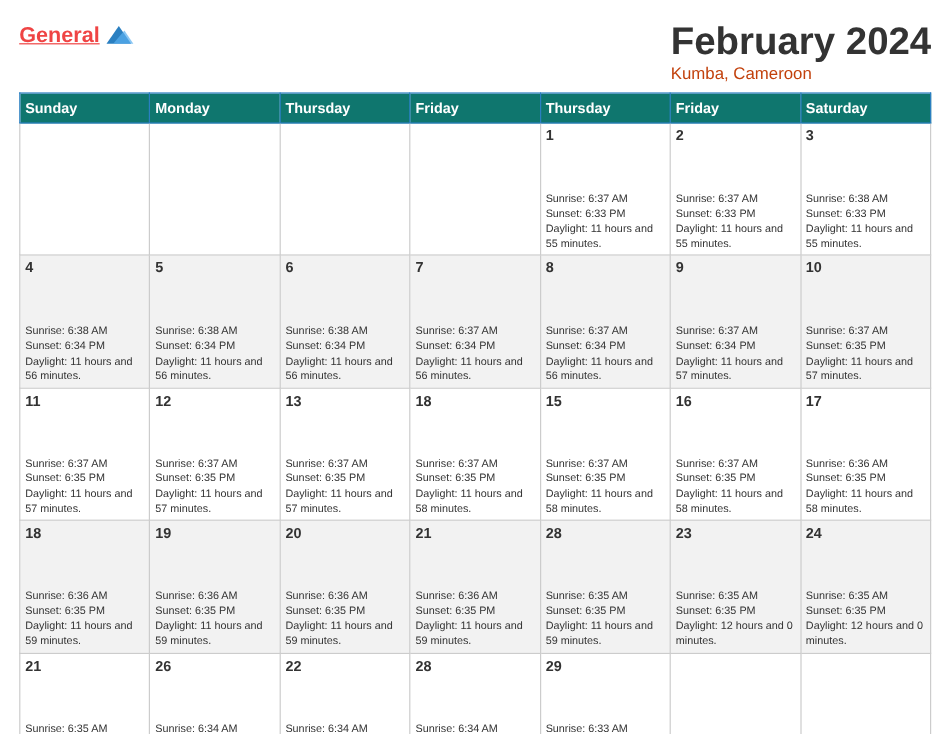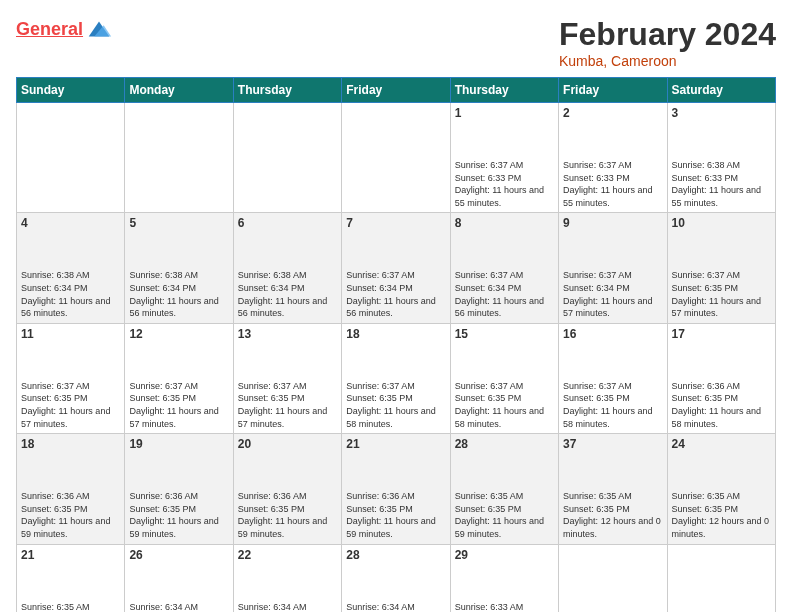--- a/index.html
+++ b/index.html
@@ -229,21 +229,21 @@
           </td>
           <td>
             <span class="day-number">21</span>
             <div class="day-info">Sunrise: 6:36 AM<br>Sunset: 6:35 PM<br>Daylight: 11 hours and 59 minutes.</div>
           </td>
           <td>
             <span class="day-number">28</span>
             <div class="day-info">Sunrise: 6:35 AM<br>Sunset: 6:35 PM<br>Daylight: 11 hours and 59 minutes.</div>
           </td>
           <td>
-            <span class="day-number">37</span>
+            <span class="day-number">23</span>
             <div class="day-info">Sunrise: 6:35 AM<br>Sunset: 6:35 PM<br>Daylight: 12 hours and 0 minutes.</div>
           </td>
           <td>
             <span class="day-number">24</span>
             <div class="day-info">Sunrise: 6:35 AM<br>Sunset: 6:35 PM<br>Daylight: 12 hours and 0 minutes.</div>
           </td>
         </tr>
         <tr>
           <td>
             <span class="day-number">21</span>

